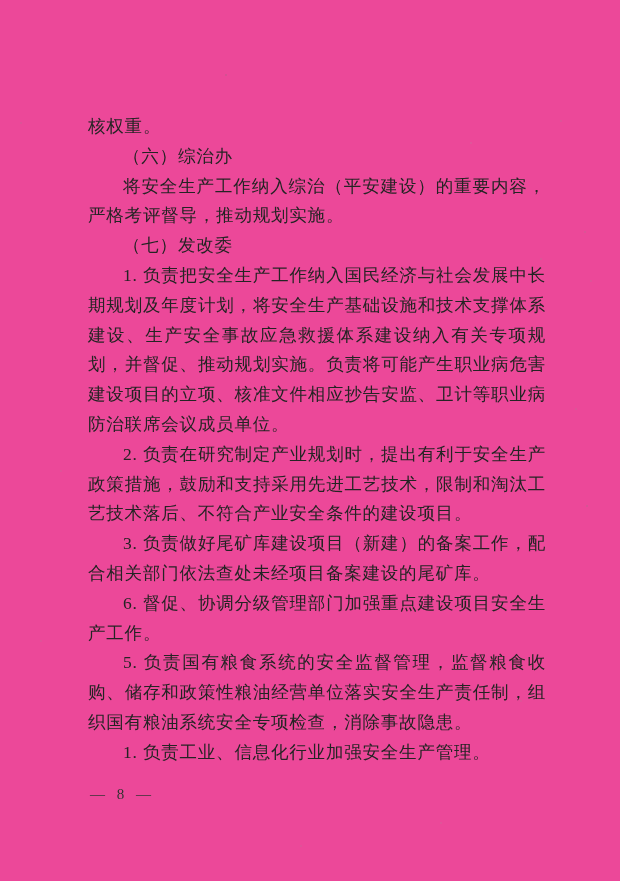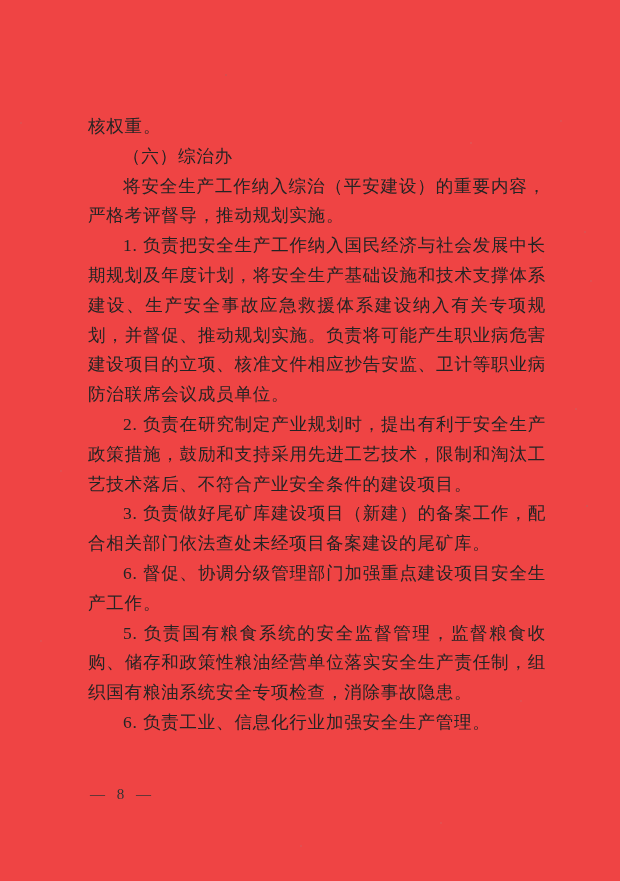--- a/index.html
+++ b/index.html
@@ -70,30 +70,31 @@
     left: 90px;
     top: 786px;
     font-size: 15px;
     letter-spacing: 4px;
     color: #333;
   }
 </style>
 </head>
 <body>
 
-<div class="page" style="--ink: #242424; background: #ef4444;">
+<div class="page" style="--ink: #242424; background: #ec4899;">
   <div class="noise"></div>
 
   <div class="content">
 
   <p class="continuation">核权重。</p>
       <p class="heading">（六）综治办</p>
       <p class="paragraph">将安全生产工作纳入综治（平安建设）的重要内容，严格考评督导，推动规划实施。</p>
+      <p class="heading">（七）发改委</p>
       <p class="paragraph">1. 负责把安全生产工作纳入国民经济与社会发展中长期规划及年度计划，将安全生产基础设施和技术支撑体系建设、生产安全事故应急救援体系建设纳入有关专项规划，并督促、推动规划实施。负责将可能产生职业病危害建设项目的立项、核准文件相应抄告安监、卫计等职业病防治联席会议成员单位。</p>
       <p class="paragraph">2. 负责在研究制定产业规划时，提出有利于安全生产政策措施，鼓励和支持采用先进工艺技术，限制和淘汰工艺技术落后、不符合产业安全条件的建设项目。</p>
       <p class="paragraph">3. 负责做好尾矿库建设项目（新建）的备案工作，配合相关部门依法查处未经项目备案建设的尾矿库。</p>
       <p class="paragraph">6. 督促、协调分级管理部门加强重点建设项目安全生产工作。</p>
       <p class="paragraph">5. 负责国有粮食系统的安全监督管理，监督粮食收购、储存和政策性粮油经营单位落实安全生产责任制，组织国有粮油系统安全专项检查，消除事故隐患。</p>
-      <p class="paragraph">6. 负责工业、信息化行业加强安全生产管理。</p>
+      <p class="paragraph">1. 负责工业、信息化行业加强安全生产管理。</p>
     </div>
 
   <div class="footer">— 8 —</div>
 </div>
 
 </body></html>

